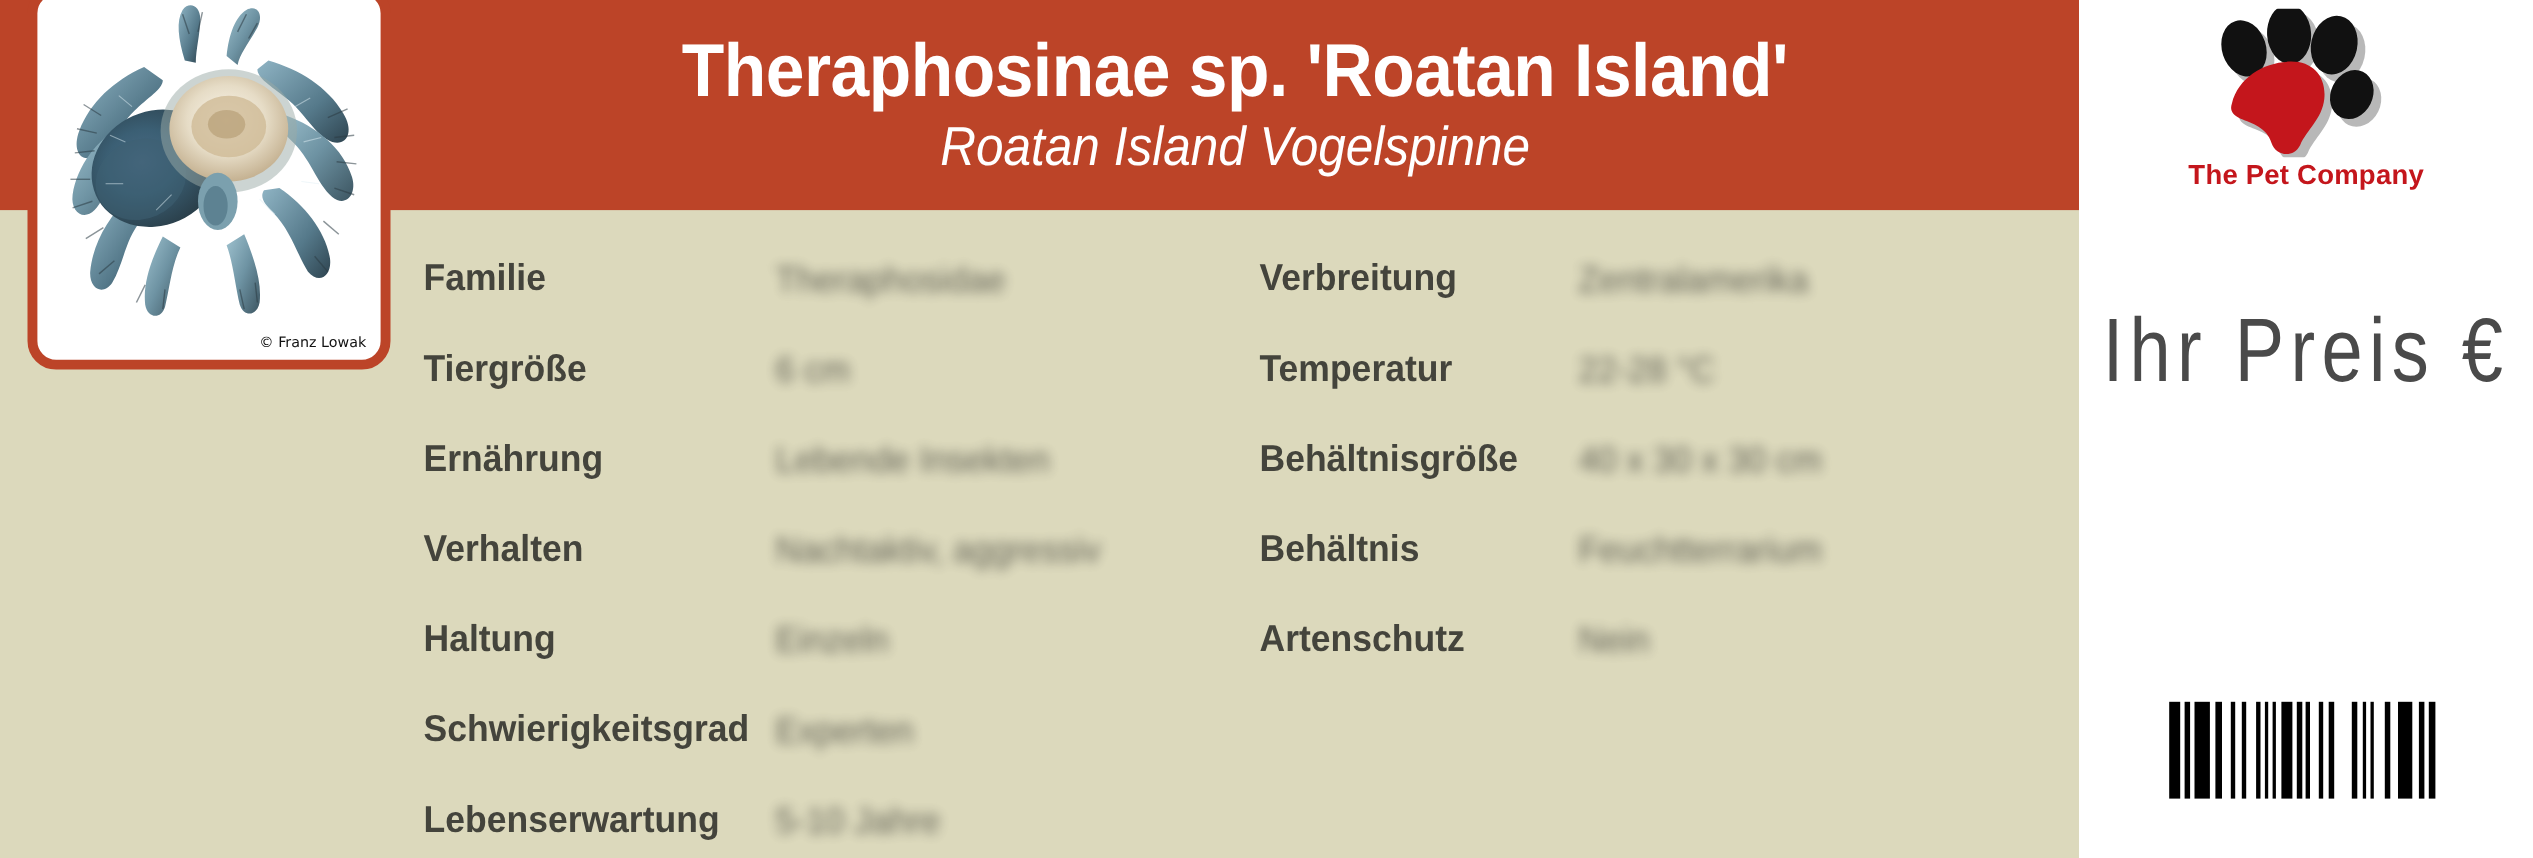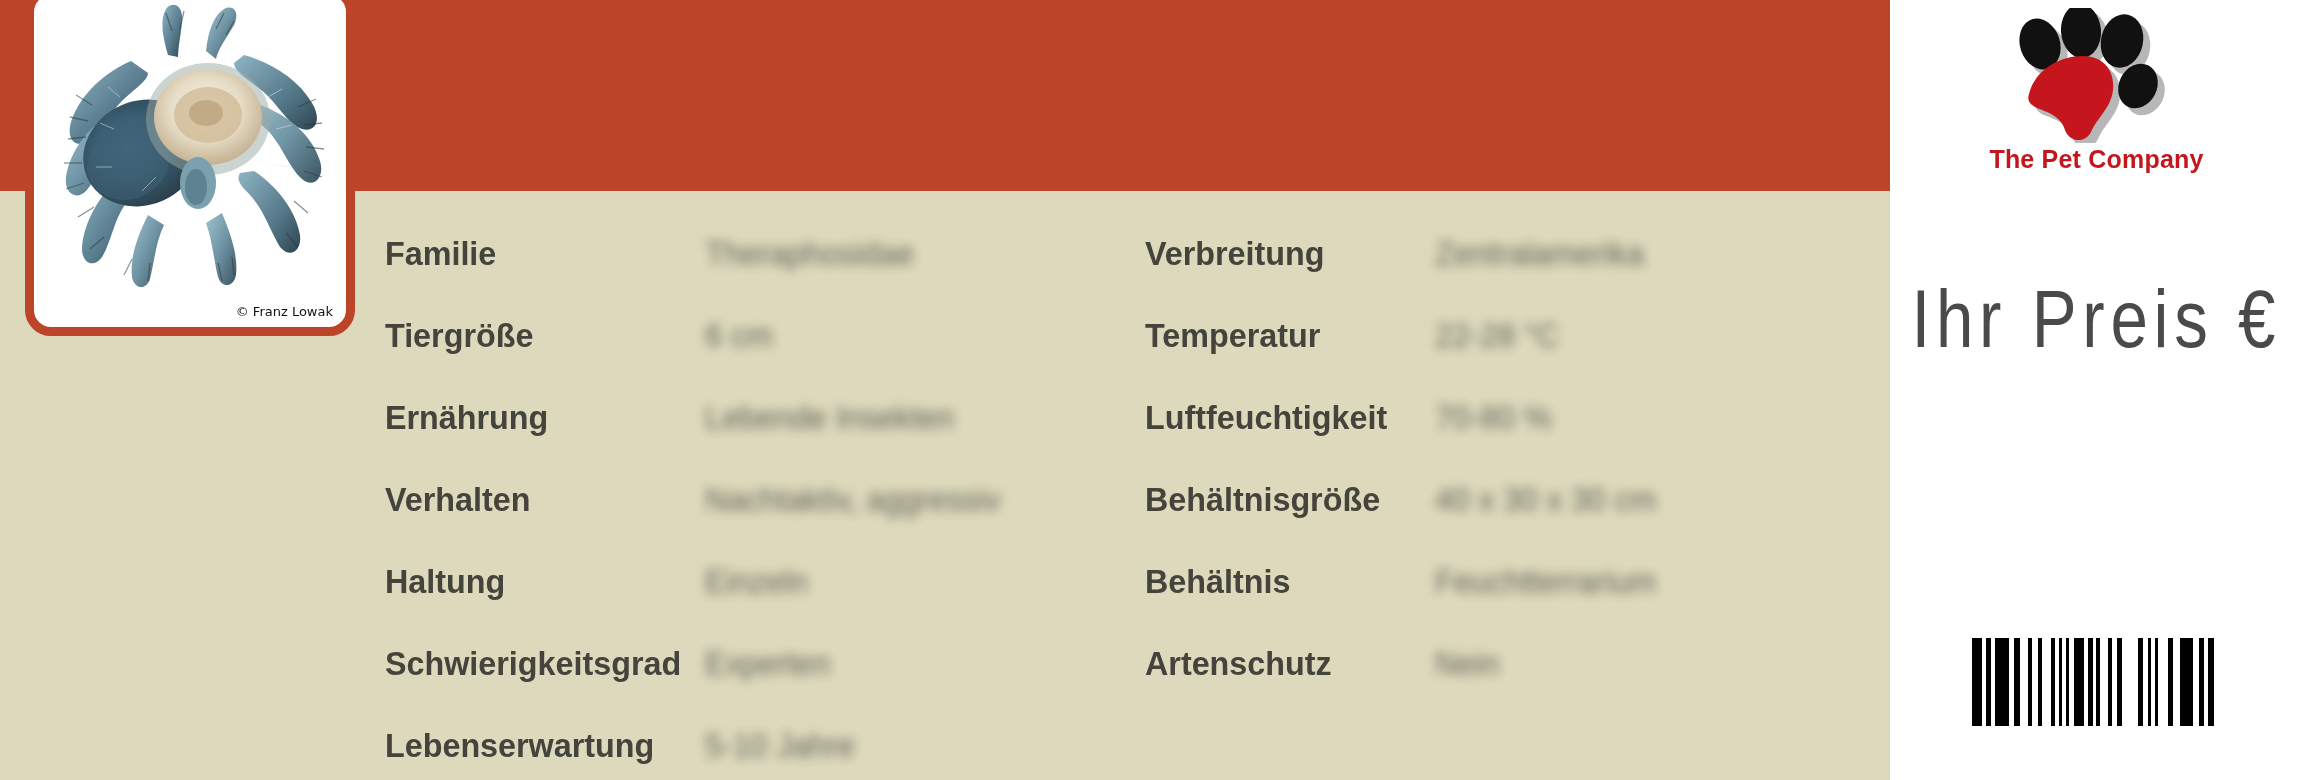--- a/index.html
+++ b/index.html
@@ -119,20 +119,24 @@
 </style>
 </head>
 <body>
 
 <div class="label-card">
 
   <div class="sheet">
 
     <div class="header-band"></div>
 
+    <div class="header-text">
+      <div class="title">Theraphosinae sp. 'Roatan Island'</div>
+      <div class="subtitle">Roatan Island Vogelspinne</div>
+    </div>
 
     <div class="photo-card">
       <div class="photo-inner">
         <svg class="spider-svg" viewBox="0 0 316 290" xmlns="http://www.w3.org/2000/svg">
           <defs>
             <radialGradient id="abd" cx="42%" cy="40%" r="62%">
               <stop offset="0%" stop-color="#4a6a84"></stop>
               <stop offset="45%" stop-color="#3b5f74"></stop>
               <stop offset="100%" stop-color="#2a3f4a"></stop>
             </radialGradient>
@@ -254,24 +258,20 @@
       <div class="col col-right">
         <div class="row">
           <div class="rowkey">Verbreitung</div>
           <div class="rowval">Zentralamerika</div>
         </div>
         <div class="row">
           <div class="rowkey">Temperatur</div>
           <div class="rowval">22-28 °C</div>
         </div>
         <div class="row">
-          <div class="rowkey">Luftfeuchtigkeit</div>
-          <div class="rowval">70-80 %</div>
-        </div>
-        <div class="row">
           <div class="rowkey">Behältnisgröße</div>
           <div class="rowval">40 x 30 x 30 cm</div>
         </div>
         <div class="row">
           <div class="rowkey">Behältnis</div>
           <div class="rowval">Feuchtterrarium</div>
         </div>
         <div class="row">
           <div class="rowkey">Artenschutz</div>
           <div class="rowval">Nein</div>

